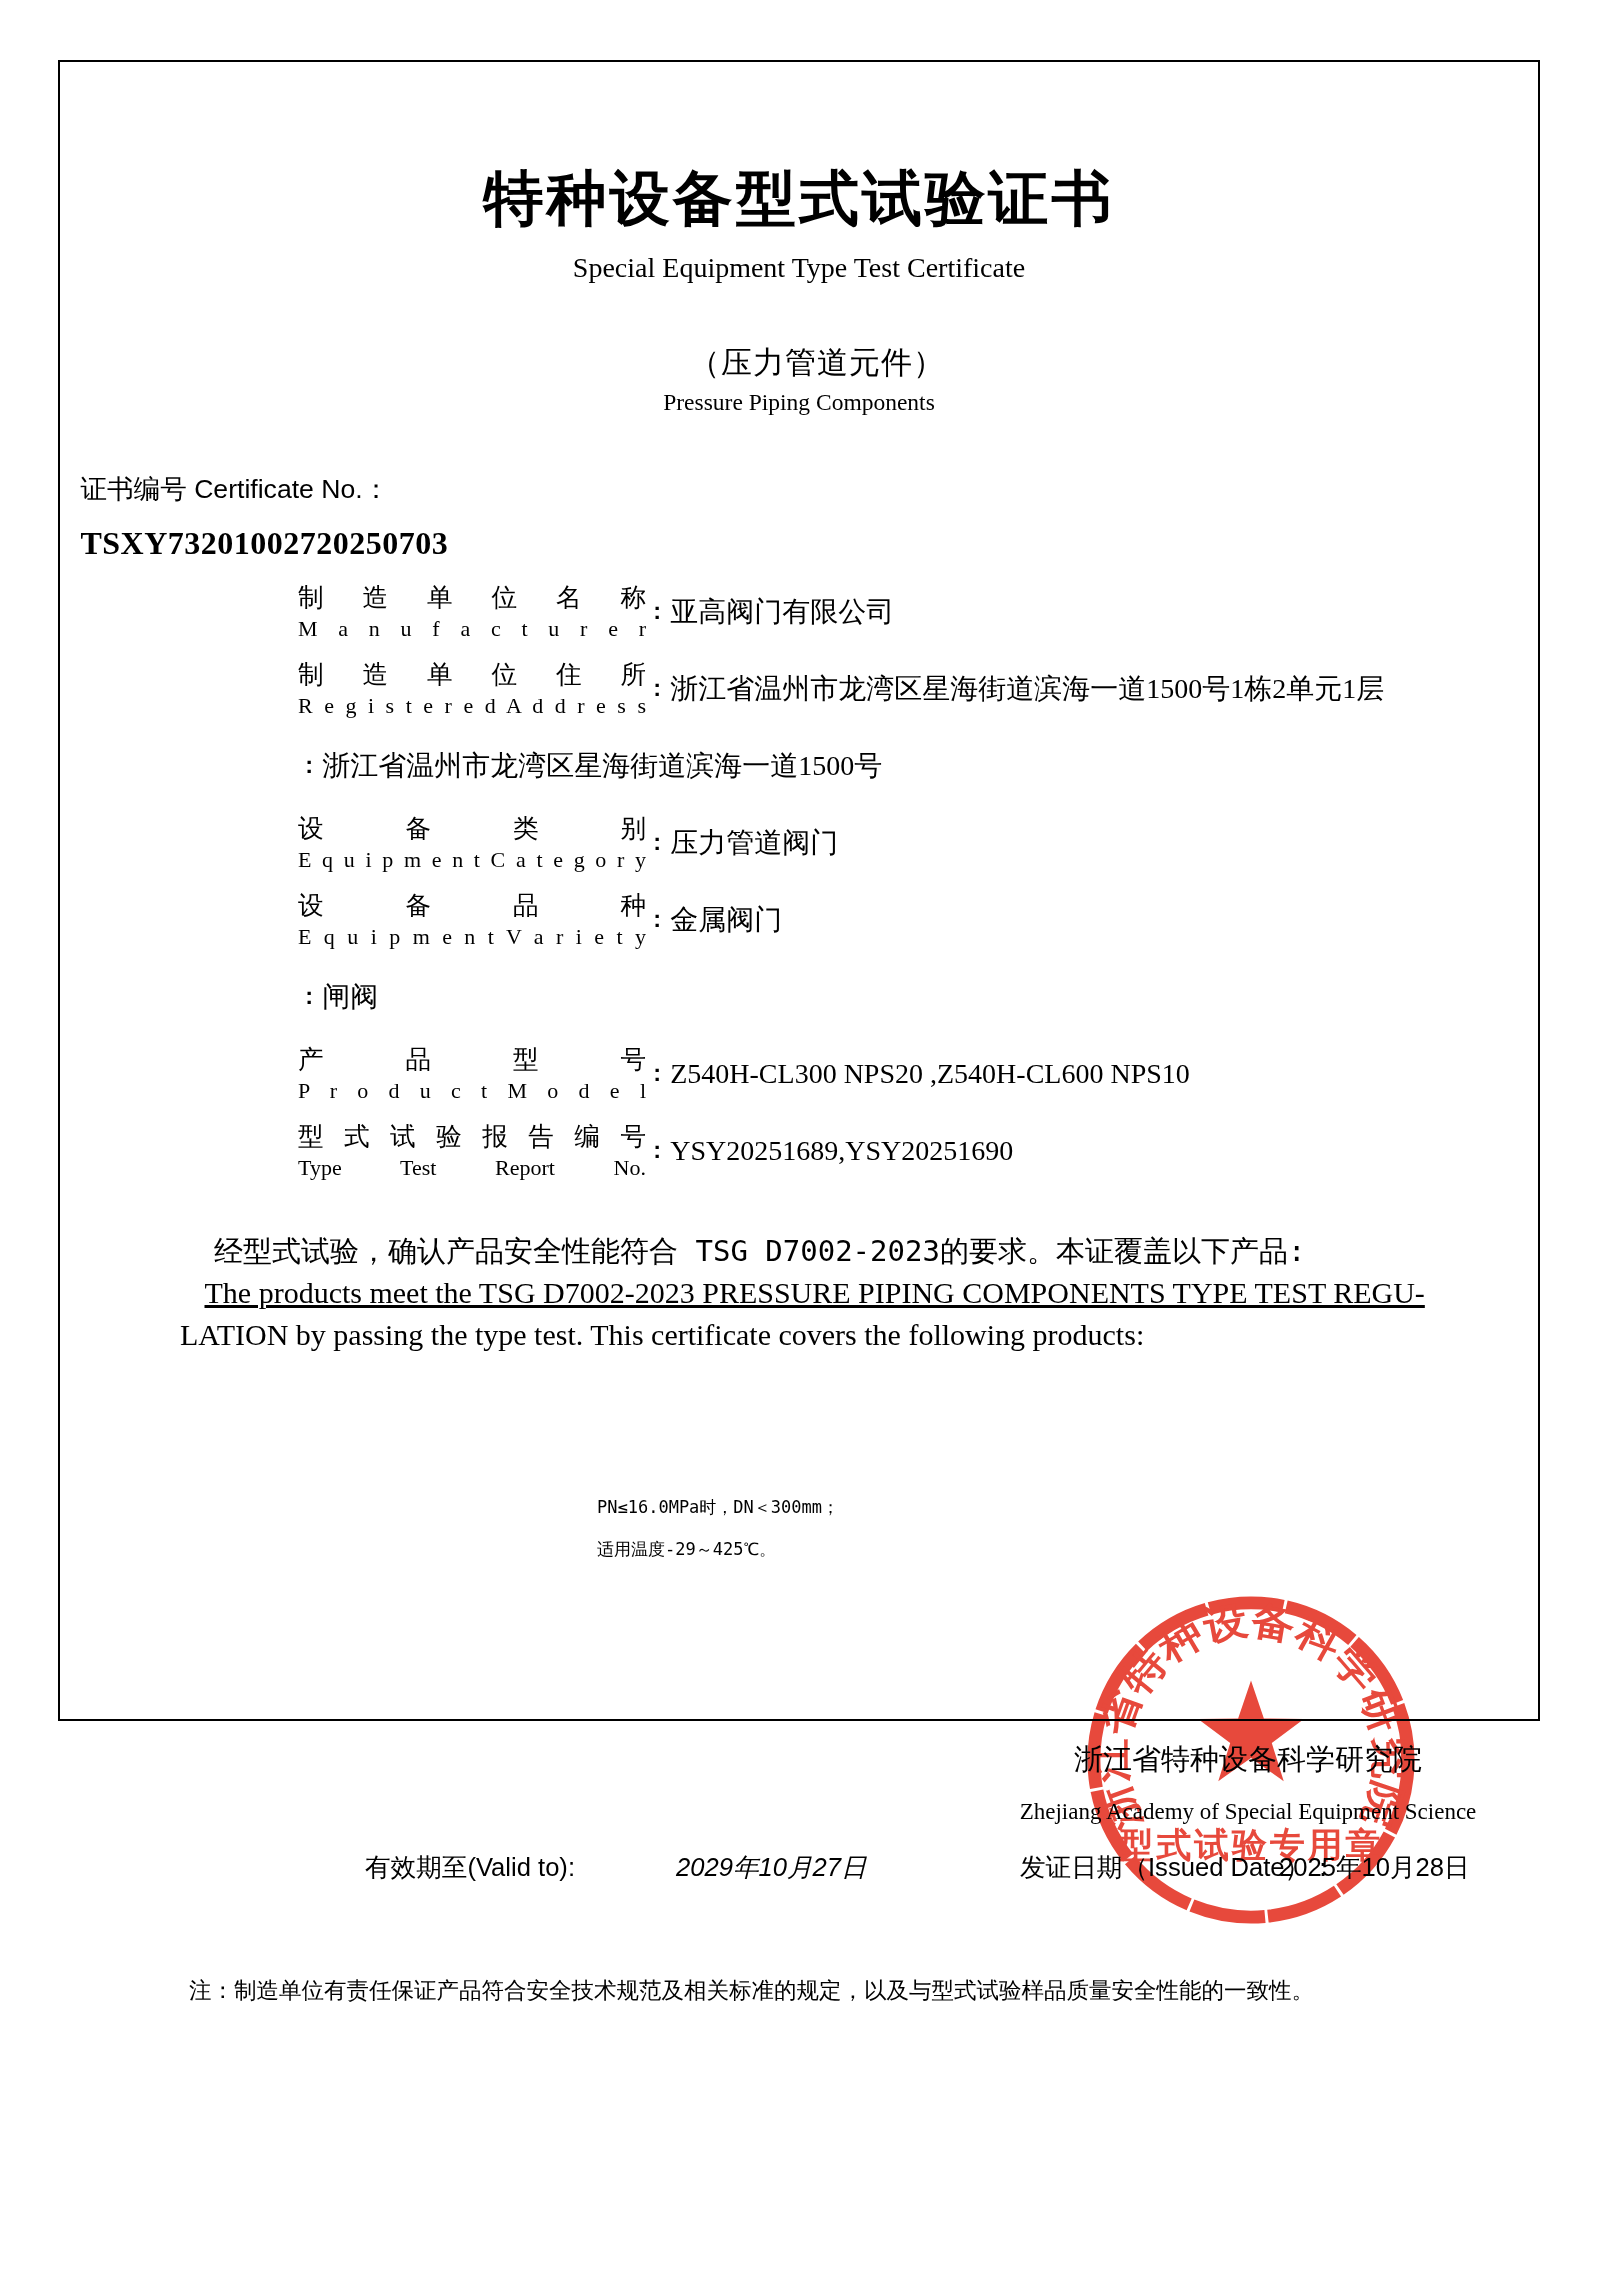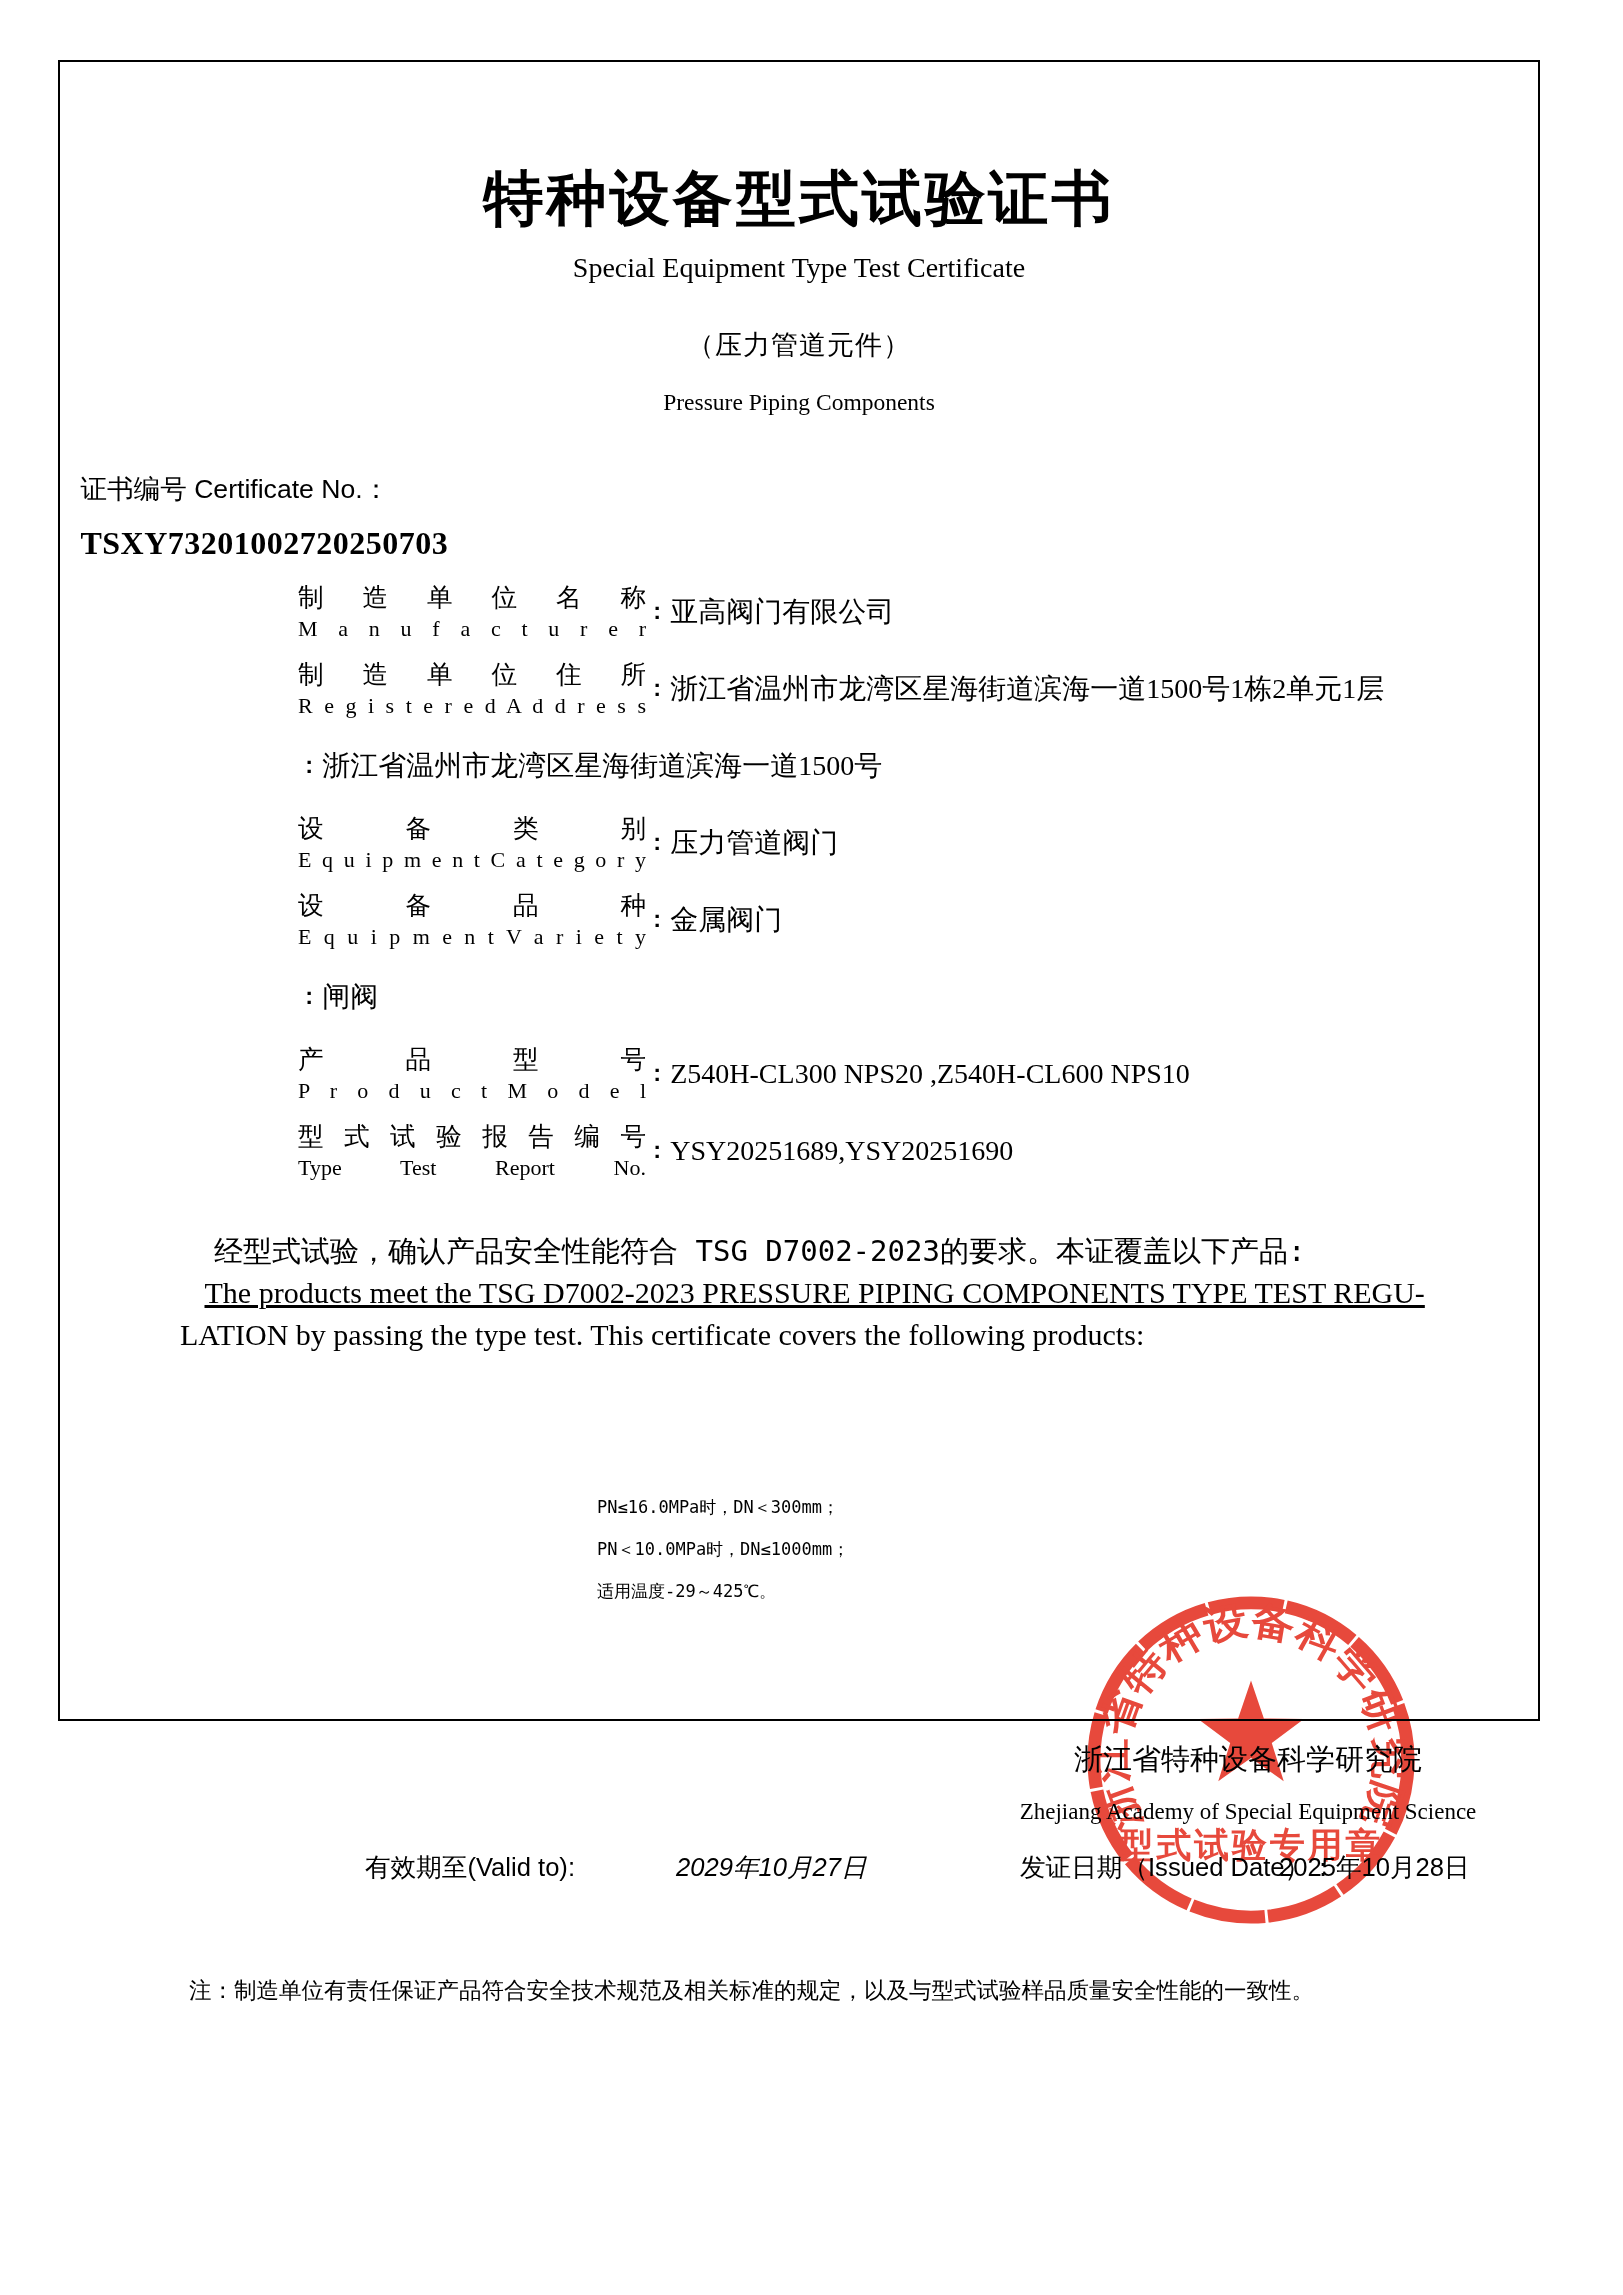--- a/index.html
+++ b/index.html
@@ -5,21 +5,21 @@
   html,body{margin:0;padding:0;background:#ffffff;}
   .page{position:relative;width:1623px;height:2295px;background:#ffffff;overflow:hidden;
         font-family:"Liberation Sans",sans-serif;color:#000;}
   .frame{position:absolute;left:58px;top:60px;width:1482px;height:1661px;
          border:2.6px solid #000;box-sizing:border-box;}
   .abs{position:absolute;white-space:nowrap;}
   .ctr{left:0;width:100%;text-align:center;}
   
   .title-zh{top:97px;font-size:60px;font-weight:bold;letter-spacing:3.1px;}
   .title-en{top:190px;font-size:28px;font-family:"Liberation Serif",serif;}
-  .subtitle-zh{top:265px;font-size:27px;letter-spacing:1px;}
+  .subtitle-zh{top:280px;font-size:31px;letter-spacing:1px;padding-left:18px;}
   .subtitle-en{top:327px;font-size:23.5px;font-family:"Liberation Serif",serif;}
   .certno-row{top:409px;display:flex;justify-content:center;align-items:baseline;
               gap:18.4px;transform:translateX(20.4px);flex-direction:column;}
   .certno-label{font-size:26.6px;}
   .certno-value{font-size:32px;font-weight:bold;letter-spacing:0.5px;
                 font-family:"Liberation Serif",serif;}
   
   .fields{position:absolute;left:238px;top:511px;width:1278px;}
   .field-row{display:flex;height:77px;align-items:center;}
   .field-label{width:348px;align-self:center;}
@@ -127,21 +127,20 @@
     </div>
 
     <div class="statement">
       <div class="st-line st-zh">经型式试验，确认产品安全性能符合 TSG D7002-2023的要求。本证覆盖以下产品:</div>
       <div class="st-line st-en1">The products meet the TSG D7002-2023 PRESSURE PIPING COMPONENTS TYPE TEST REGU-</div>
       <div class="st-line st-en2">LATION  by passing the type test. This certificate covers the following products:</div>
     </div>
 
     <div class="coverage">
       <div>PN≤16.0MPa时，DN＜300mm；</div>
-      <div>PN＜10.0MPa时，DN≤1000mm；</div>
       <div>适用温度-29～425℃。</div>
     </div>
 
     <div class="abs issuer-zh">浙江省特种设备科学研究院</div>
     <div class="abs issuer-en">Zhejiang Academy of Special Equipment Science</div>
 
     <div class="abs valid-label">有效期至(Valid to):</div>
     <div class="abs valid-value">2029年10月27日</div>
     <div class="abs issued-label">发证日期（Issued Date）：</div>
     <div class="abs issued-value">2025年10月28日</div>

